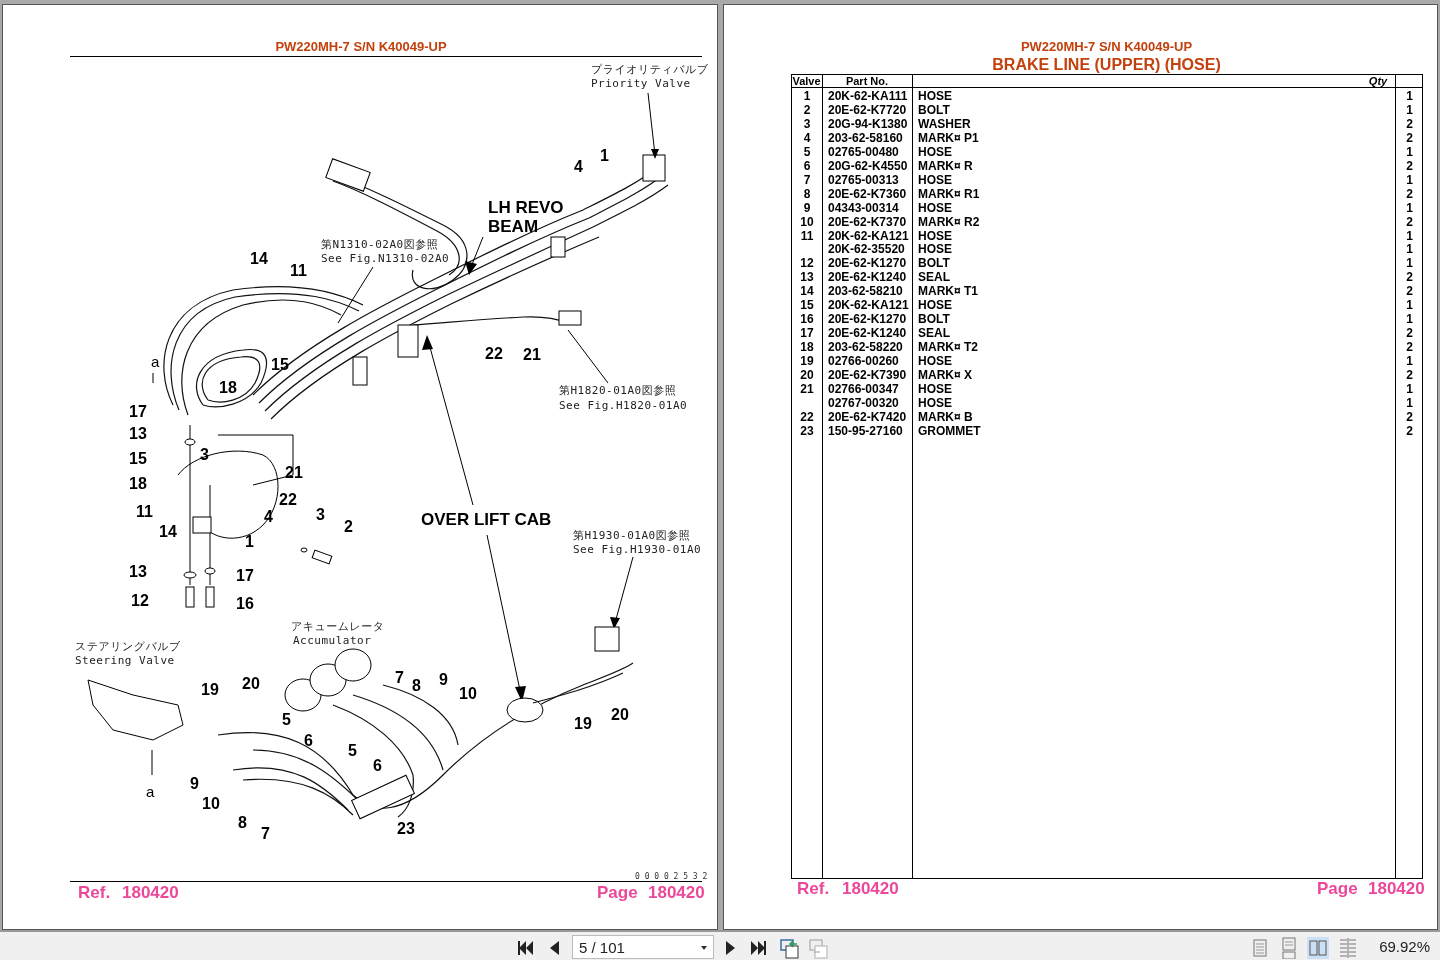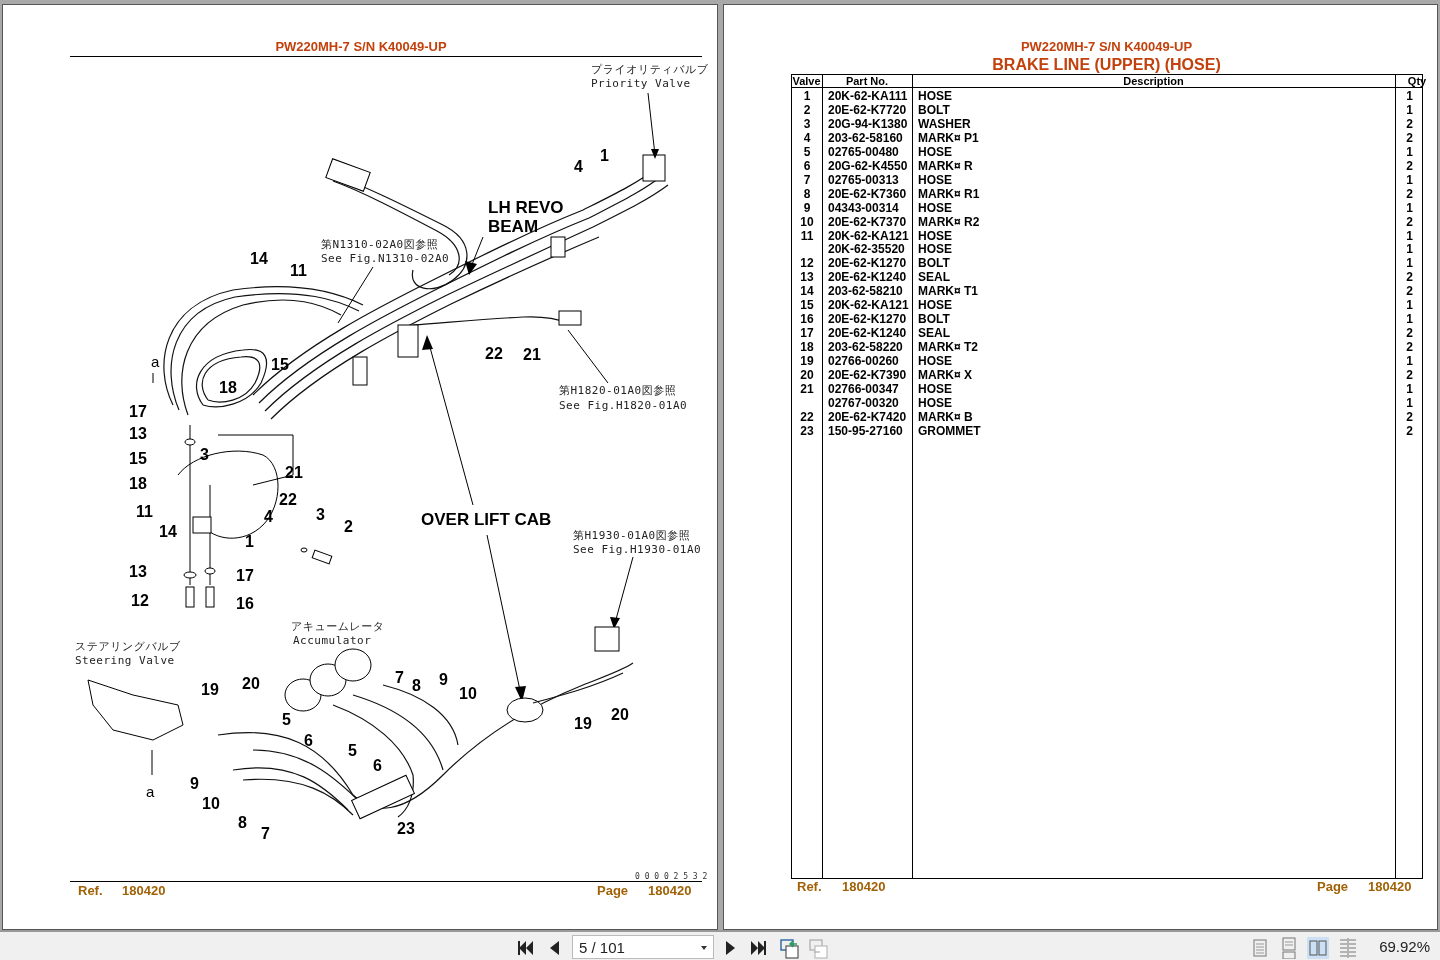--- a/index.html
+++ b/index.html
@@ -4,21 +4,21 @@
 <style>
   * { box-sizing: border-box; margin: 0; padding: 0; }
   html, body { width: 1440px; height: 960px; overflow: hidden; background: #a9a9a9; font-family: "Liberation Sans", sans-serif; }
   .viewer { position: absolute; left: 0; top: 0; width: 1440px; height: 930px; background: #a9a9a9; }
   .page { position: absolute; top: 4px; background: #fff; border: 1px solid #555; }
   #page-left { left: 2px; width: 716px; height: 926px; }
   #page-right { left: 723px; width: 715px; height: 926px; }
 
   .hdr-title { position: absolute; font-weight: bold; font-size: 13px; color: #c2410c; text-align: center; }
   .rule { position: absolute; height: 1px; background: #000; }
-  .foot { position: absolute; font-weight: bold; font-size: 13px; color: #a16207; }
+  .foot { position: absolute; font-weight: bold; font-size: 17px; color: #ec4899; }
 
   
   #diagram { position: absolute; left: 0; top: 0; width: 716px; height: 926px; }
   .callout { font-family: "Liberation Sans", sans-serif; font-weight: bold; font-size: 16px; fill: #000; }
   .label-big { font-family: "Liberation Sans", sans-serif; font-weight: bold; font-size: 17px; fill: #000; }
   .ref-txt { font-family: "DejaVu Sans Mono", monospace; font-size: 11px; fill: #222; letter-spacing: 0.5px; }
   .line { stroke: #000; stroke-width: 1; fill: none; }
   .hose { stroke: #111; stroke-width: 1.2; fill: none; }
   .partbox { stroke: #000; stroke-width: 1; fill: #fff; }
   .tbl-frame { position: absolute; left: 67px; top: 69px; width: 632px; height: 805px; border: 1.5px solid #000; }
@@ -217,22 +217,21 @@
     <div class="hdr-title" style="left:0; width:765px; top:51px; font-size:16px;">BRAKE LINE (UPPER) (HOSE)</div>
 
     <div class="tbl-frame"></div>
     <div class="col-line" style="left:98px;"></div>
     <div class="col-line" style="left:188px;"></div>
     <div class="col-line" style="left:671px;"></div>
     <div class="thead-line"></div>
 
     <div class="th" style="left:67px; width:31px;">Valve</div>
     <div class="th" style="left:98px; width:90px;">Part No.</div>
-    <div class="th" style="left:188px; width:483px;">Description</div>
-    <div class="th" style="left:671px; width:44px;">Qty</div>
+    <div class="th" style="left:632px; width:44px;font-style:italic;">Qty</div>
 
     <div id="rows">
         <div class="row" style="top: 84px;">
           <span class="c-item">1</span>
           <span class="c-part">20K-62-KA111</span>
           <span class="c-desc">HOSE</span>
           <span class="c-qty">1</span>
         </div>
         <div class="row" style="top: 97.95px;">
           <span class="c-item">2</span>

